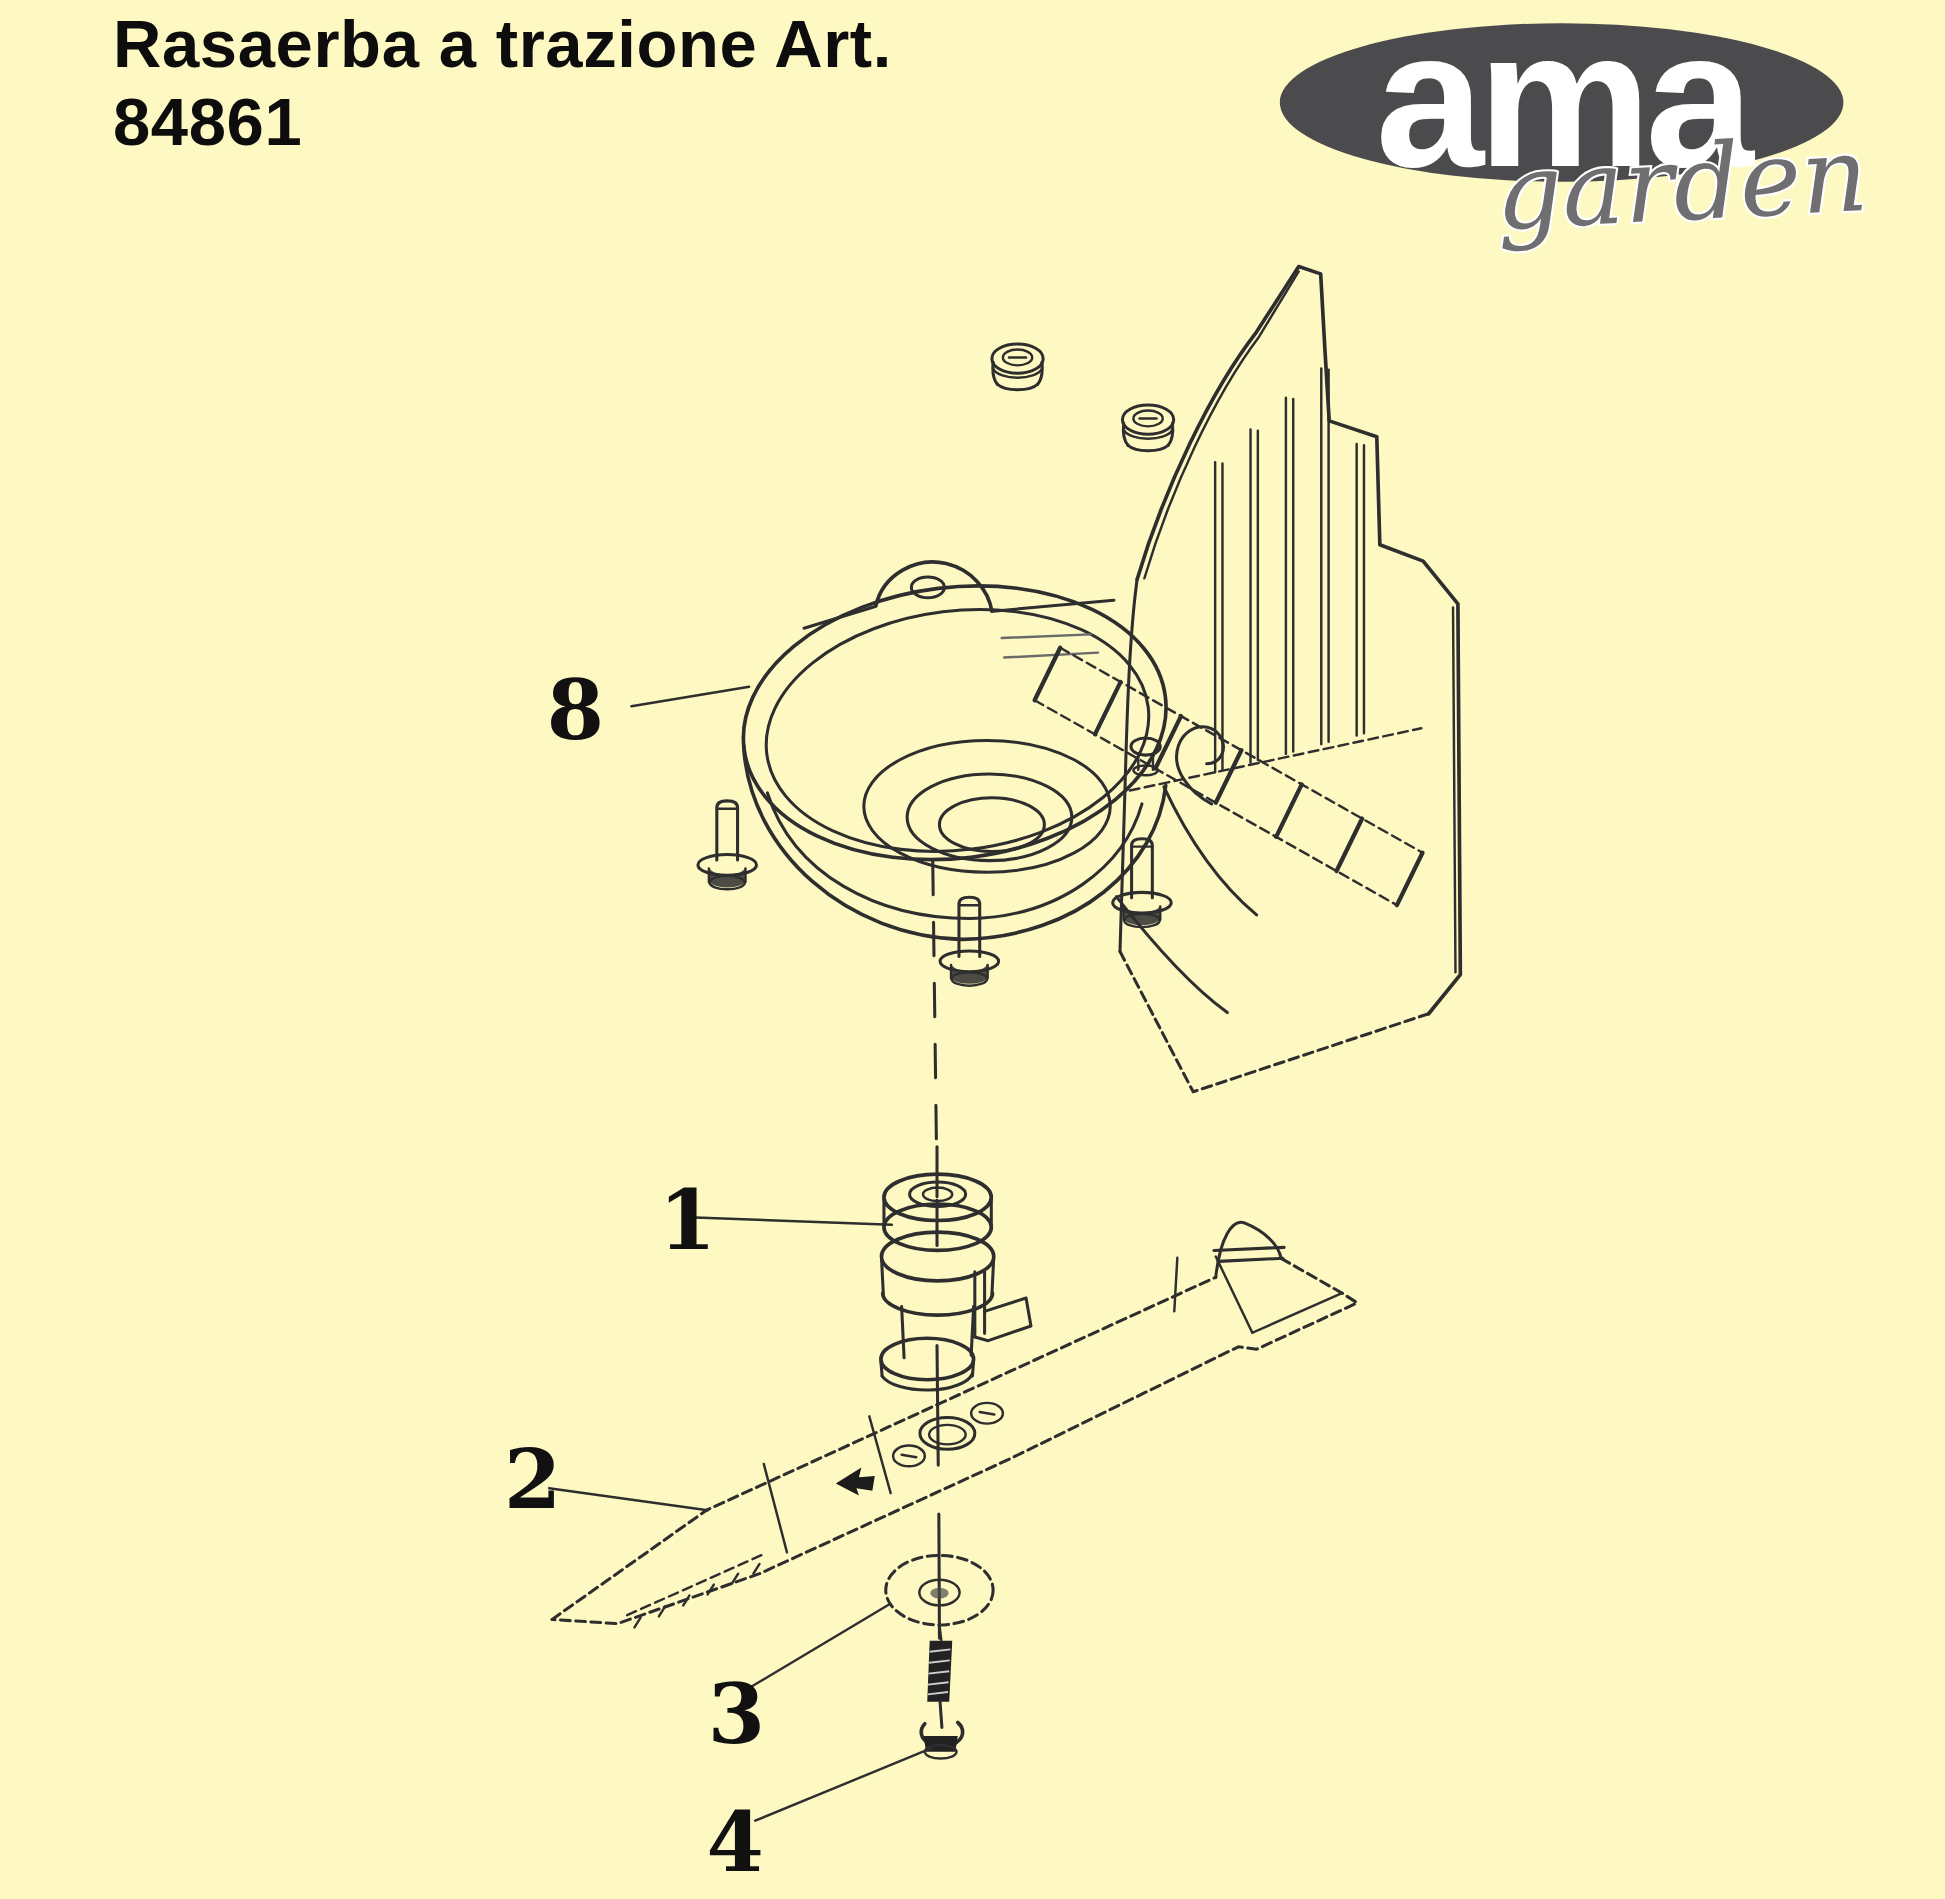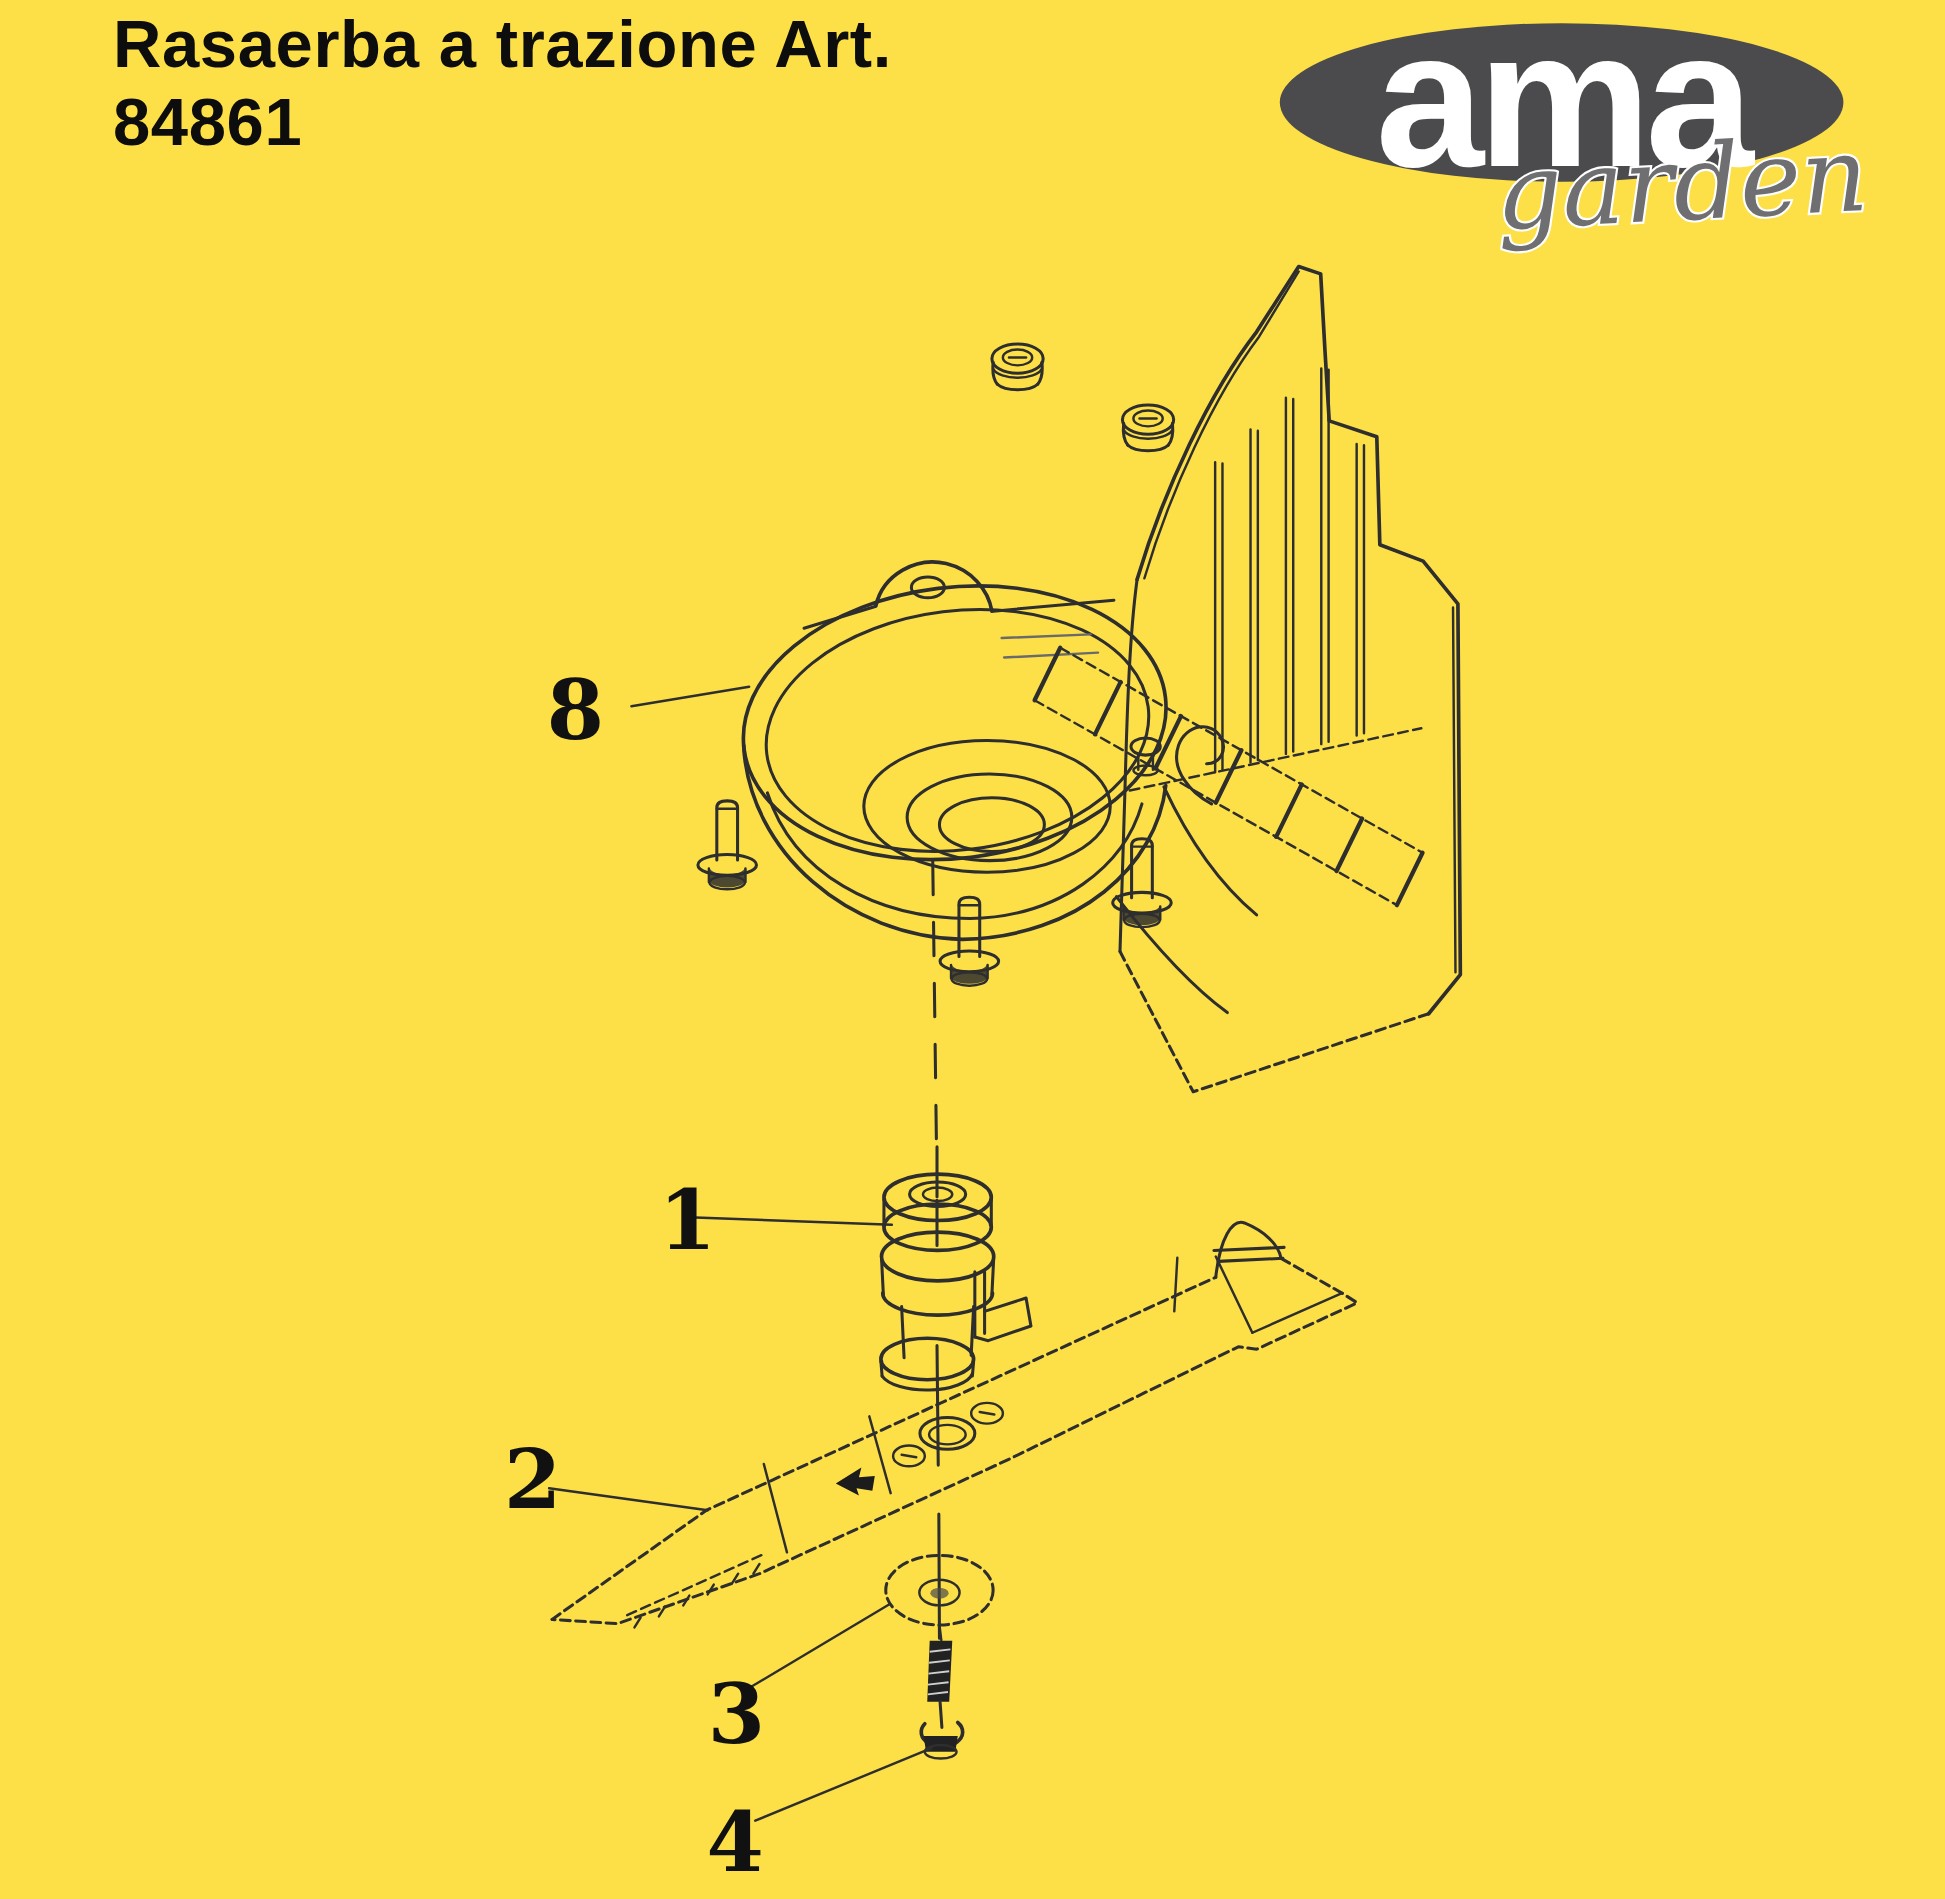--- a/index.html
+++ b/index.html
@@ -1,16 +1,16 @@
 <!DOCTYPE html>
 <html style="font-size:9.8px"><head>
 <meta charset="utf-8">
 <style>
   html,body{margin:0;padding:0;background:#ffffff;}
-  #stage{position:relative;width:1946px;height:1900px;background:#fde047;overflow:hidden;
+  #stage{position:relative;width:1946px;height:1900px;background:#fef9c3;overflow:hidden;
          font-family:"Liberation Sans", sans-serif;}
   #title{position:absolute;left:113px;top:4.9px;font-weight:bold;font-size:67px;line-height:1.17;
          color:#0d0d0d;letter-spacing:0.6px;white-space:pre-line;}
   svg{position:absolute;left:0;top:0;}
   .ink{stroke:#2e2e2e;fill:none;stroke-linecap:round;stroke-linejoin:round;}
   .w6{stroke-width:6px;} .w5{stroke-width:5px;} .w4{stroke-width:4px;} .w7{stroke-width:7px;}
   .soft{stroke:#6a6a6a;}
   .dot{stroke-dasharray:16 9;}
   .dash{stroke-dasharray:55 45;}
   .lbl{font-family:"DejaVu Serif", serif;font-weight:bold;font-size:135px;fill:#111111;}

